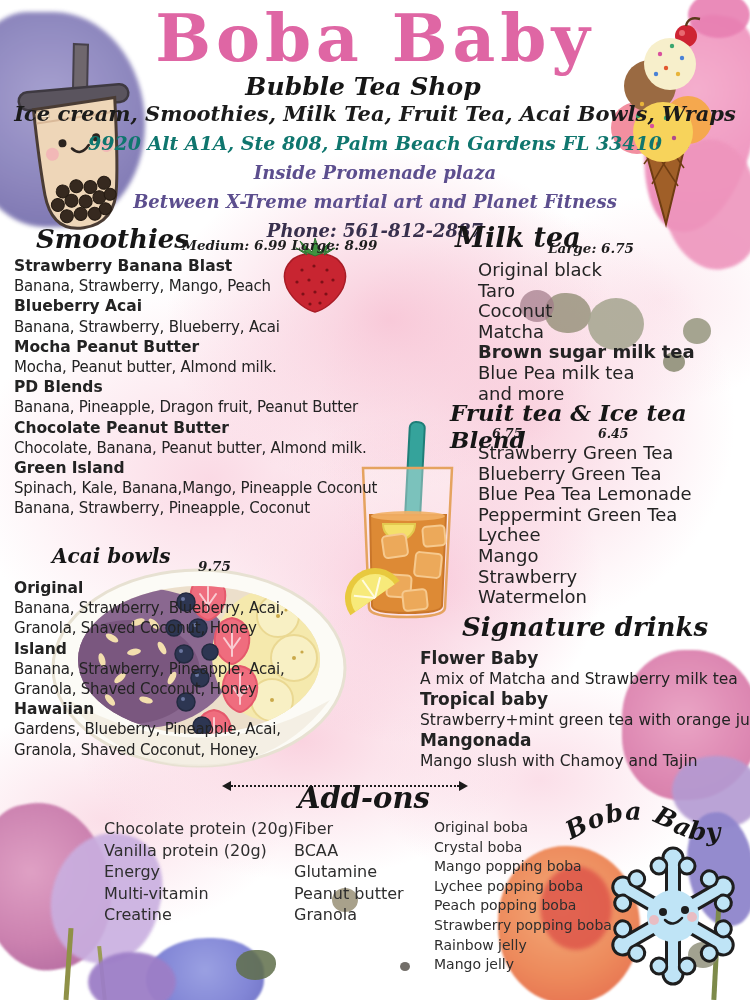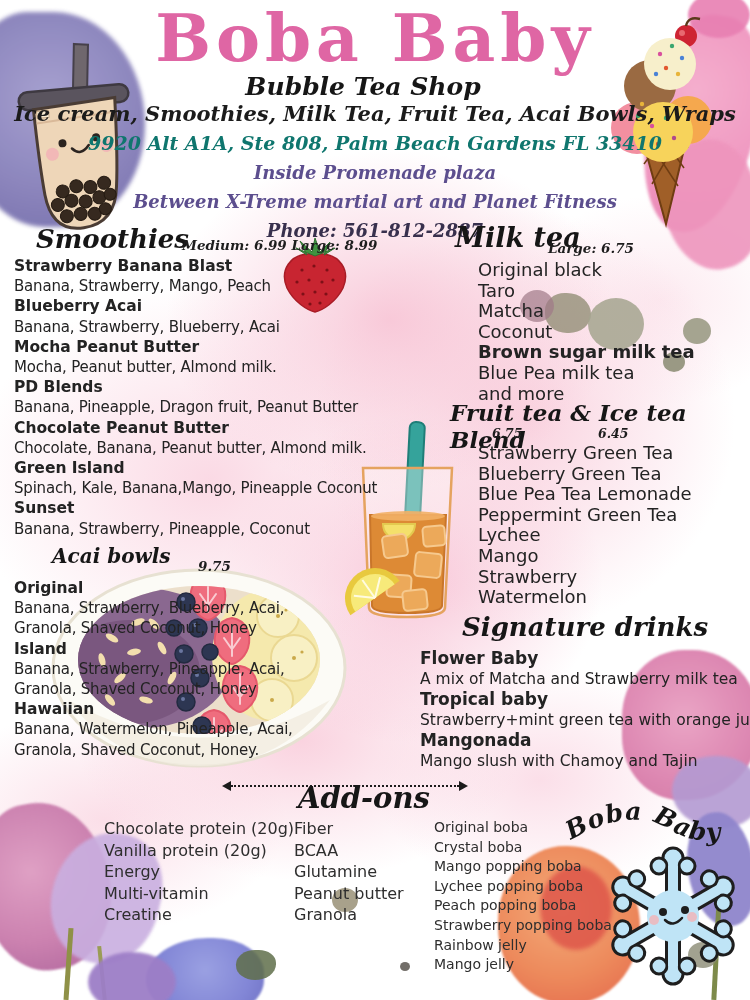--- a/index.html
+++ b/index.html
@@ -303,44 +303,43 @@
     <p class="iname">Blueberry Acai</p>
     <p class="idesc">Banana, Strawberry, Blueberry, Acai</p>
     <p class="iname">Mocha Peanut Butter</p>
     <p class="idesc">Mocha, Peanut butter, Almond milk.</p>
     <p class="iname">PD Blends</p>
     <p class="idesc">Banana, Pineapple, Dragon fruit, Peanut Butter</p>
     <p class="iname">Chocolate Peanut Butter</p>
     <p class="idesc">Chocolate, Banana, Peanut butter, Almond milk.</p>
     <p class="iname">Green Island</p>
     <p class="idesc">Spinach, Kale, Banana,Mango, Pineapple Coconut</p>
-    <p class="iname">Sunset</p>
     <p class="idesc">Banana, Strawberry, Pineapple, Coconut</p>
   </div>
 
   <div class="abs z2 script" style="left:52px;top:544px;font-size:20px;">Acai bowls</div>
   <div class="abs z2 pricenote" style="left:198px;top:558px;">9.75</div>
 
   <div class="abs z2" style="left:14px;top:578px;width:330px;">
     <p class="iname">Original</p>
     <p class="idesc wrapdesc">Banana, Strawberry, Blueberry, Acai, Granola, Shaved Coconut, Honey</p>
     <p class="iname">Island</p>
     <p class="idesc wrapdesc">Banana, Strawberry, Pineapple, Acai, Granola, Shaved Coconut, Honey</p>
     <p class="iname">Hawaiian</p>
-    <p class="idesc wrapdesc">Banana, Watermelon, Pineapple, Acai, Granola, Shaved Coconut, Honey.</p>
+    <p class="idesc wrapdesc">Gardens, Blueberry, Pineapple, Acai, Granola, Shaved Coconut, Honey.</p>
   </div>
 
   <div class="abs z2 script" style="left:455px;top:222px;font-size:27px;">Milk tea</div>
   <div class="abs z2 pricenote" style="left:548px;top:240px;">Large: 6.75</div>
 
   <div class="abs z2" style="left:478px;top:260px;">
     <p class="rline">Original black</p>
     <p class="rline">Taro</p>
+    <p class="rline">Coconut</p>
     <p class="rline">Matcha</p>
-    <p class="rline">Coconut</p>
     <p class="rline" style="font-weight:700;">Brown sugar milk tea</p>
     <p class="rline">Blue Pea milk tea</p>
     <p class="rline">and more</p>
   </div>
 
   <div class="abs z2 script" style="left:450px;top:399px;font-size:23px;">Fruit tea &amp; Ice tea Blend</div>
   <div class="abs z2 pricenote" style="left:492px;top:426px;font-size:12.5px;">6.75</div>
   <div class="abs z2 pricenote" style="left:598px;top:426px;font-size:12.5px;">6.45</div>
 
   <div class="abs z2" style="left:478px;top:443px;">

